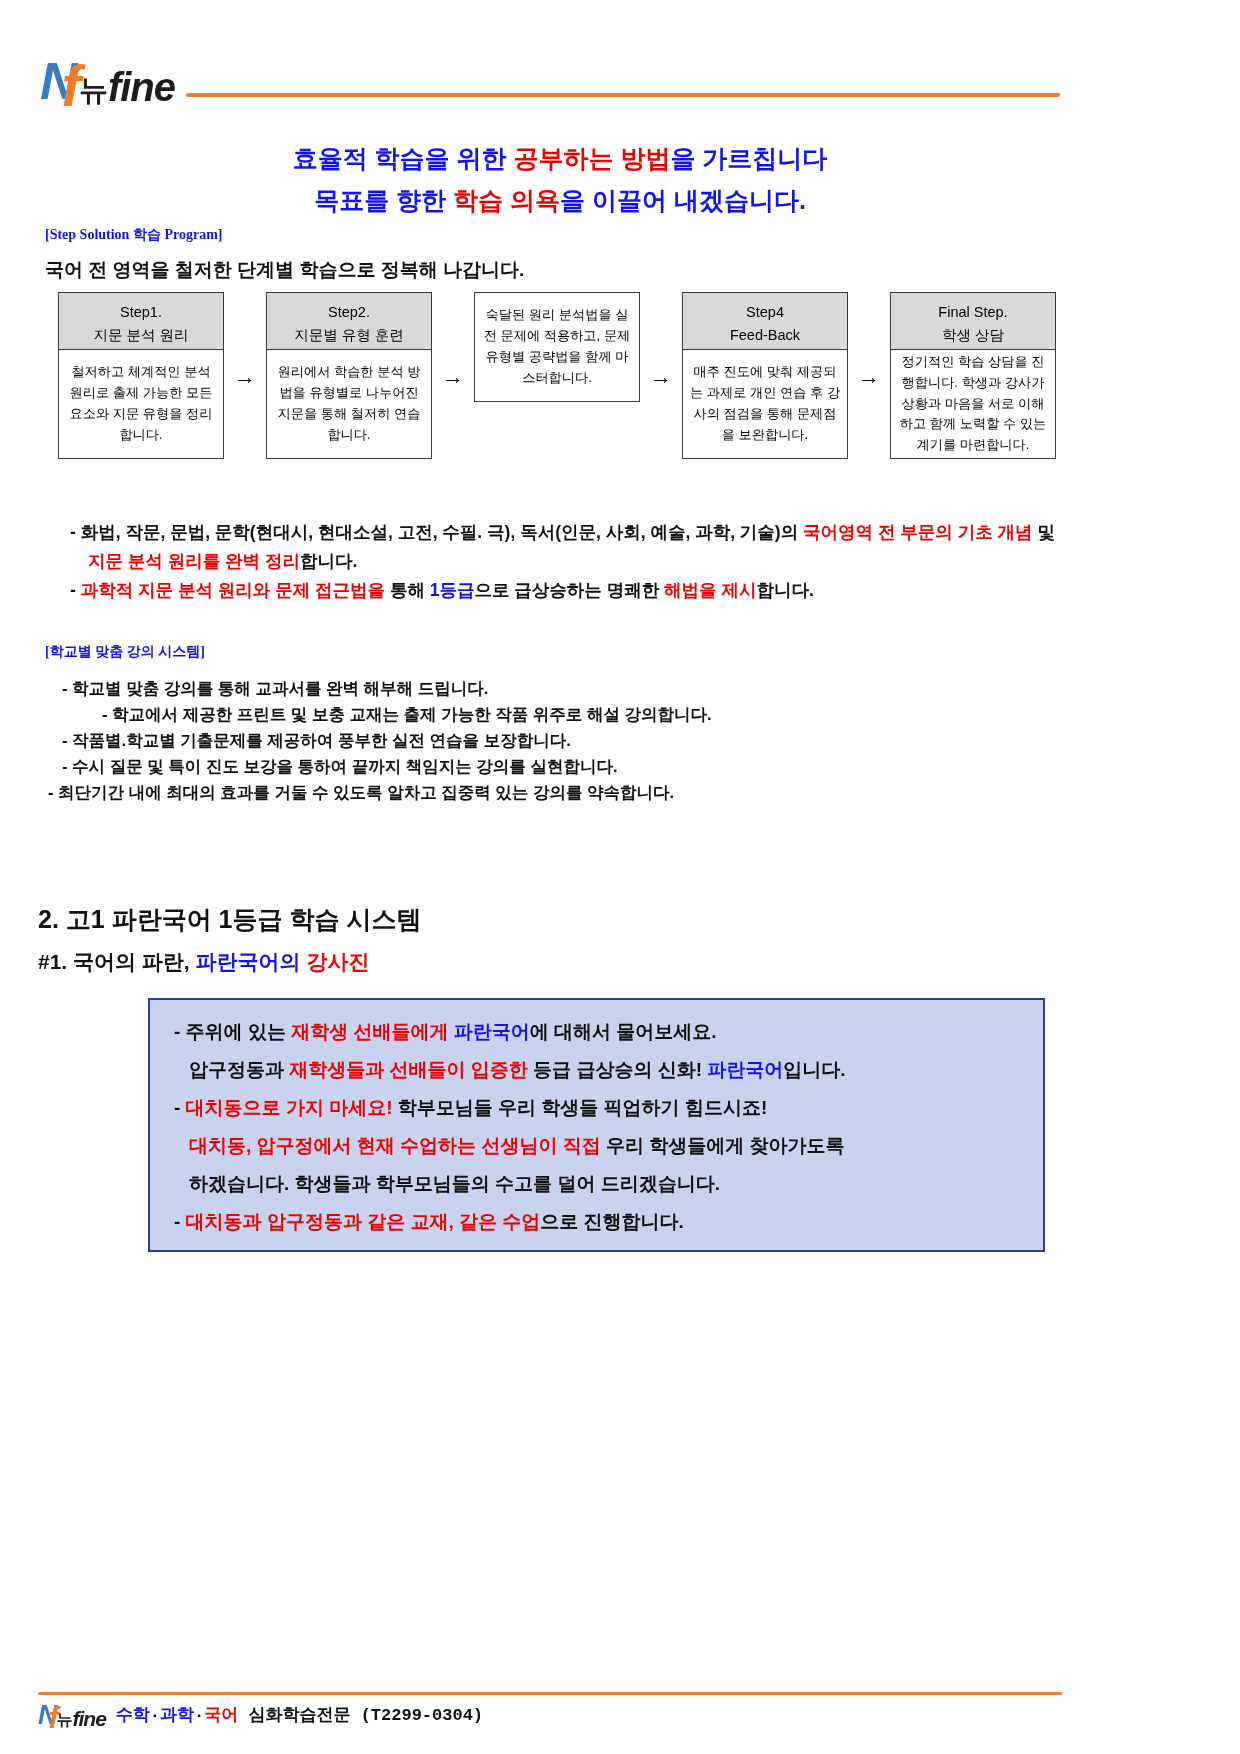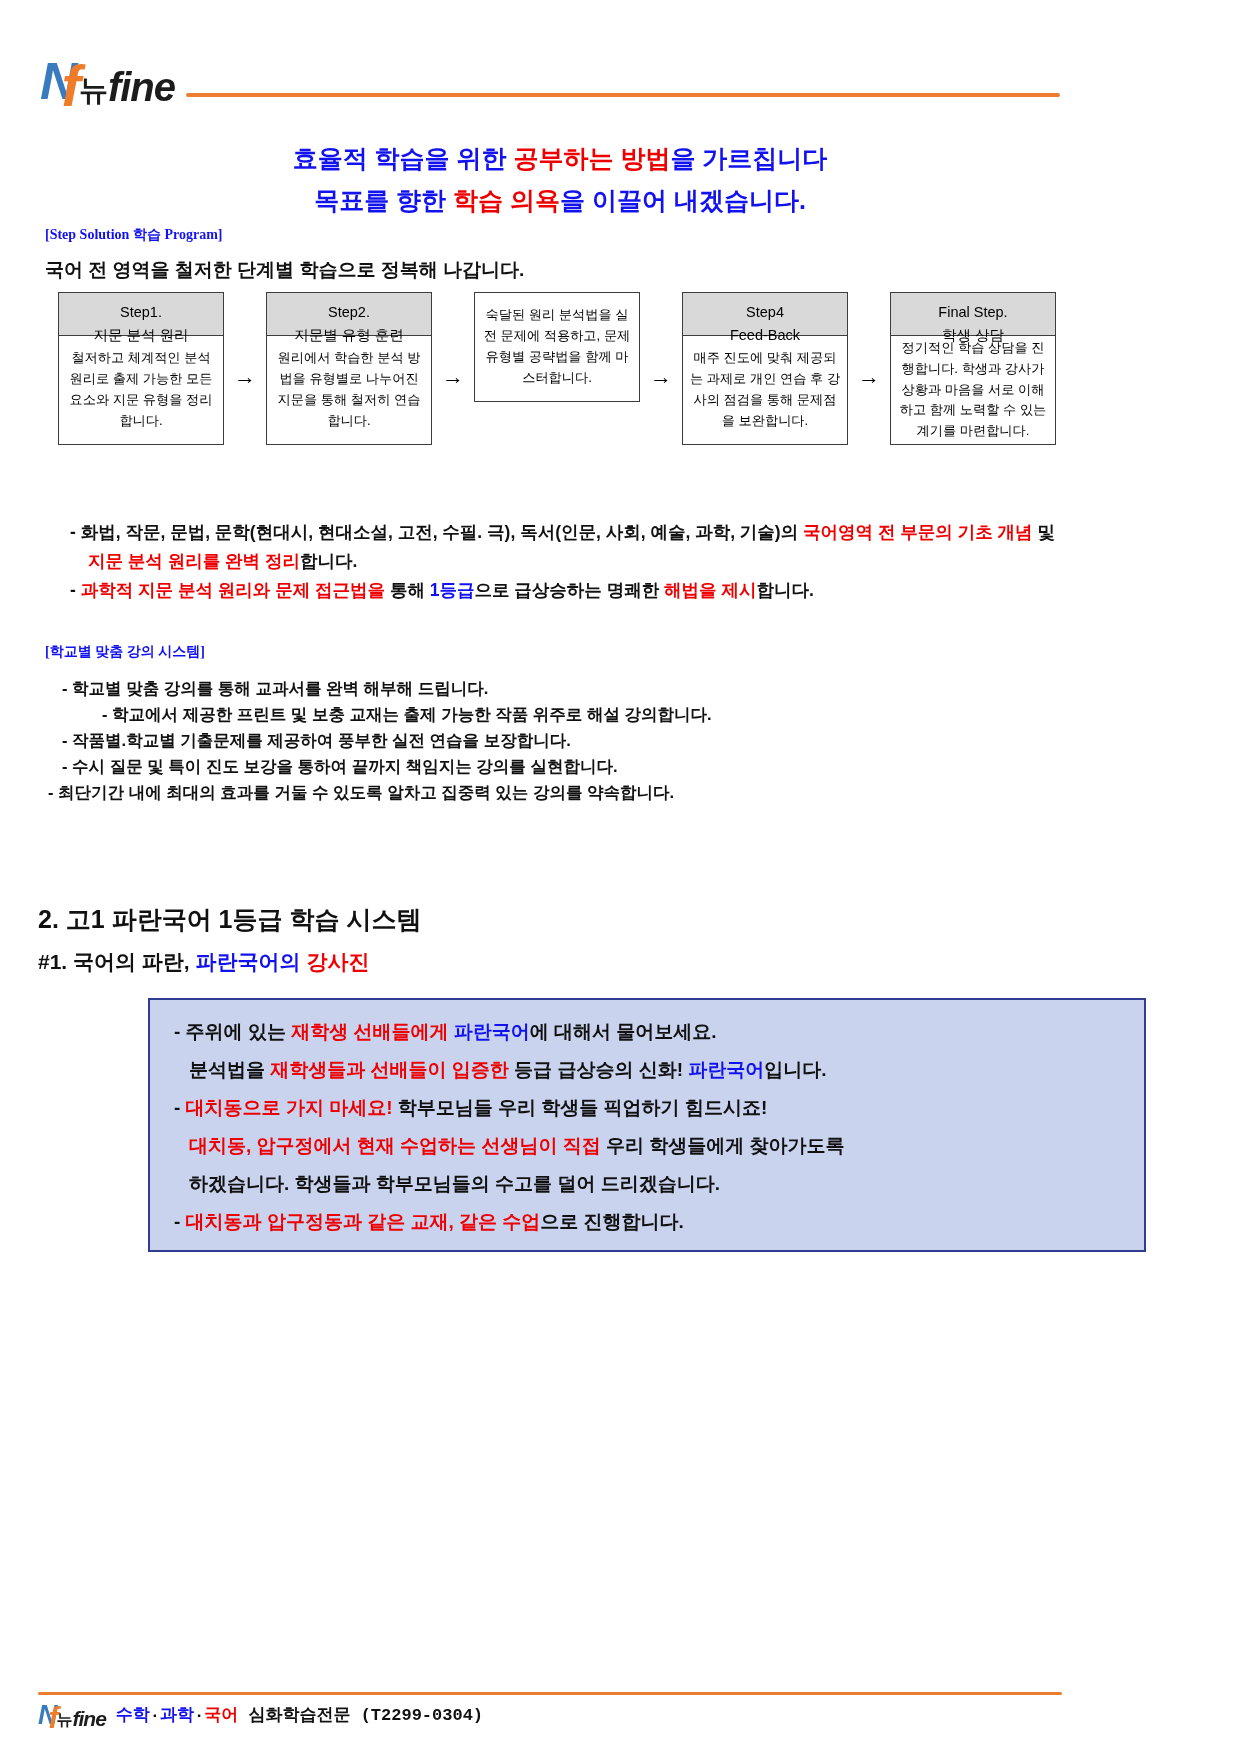--- a/index.html
+++ b/index.html
@@ -28,33 +28,33 @@
   .rule{background:var(--orange);border-radius:2px;}
 
   .headline{width:1120px;text-align:center;font-size:25px;font-weight:800;letter-spacing:0px;}
 
   .sec-header{font-size:14px;font-weight:800;color:var(--blue);font-family:Liberation Serif, serif;}
   .intro{font-size:19px;font-weight:800;}
 
   
   .steps{display:flex;align-items:flex-start;}
   .step-box{width:166px;border:1px solid var(--step_border);background:#fff;flex:none;}
-  .step-head{height:43px;background:var(--step_header_bg);border-bottom:1px solid var(--step_border);
+  .step-head{height:57px;background:var(--step_header_bg);border-bottom:1px solid var(--step_border);
     text-align:center;font-size:14.5px;line-height:1.6;padding-top:8px;color:#000;}
   .step-body{height:108px;display:flex;align-items:center;justify-content:center;text-align:center;
     font-size:13.2px;line-height:1.58;padding:4px 5px;color:#000;}
   .arrow-cell{width:42px;flex:none;text-align:center;font-size:22px;padding-top:72px;color:#000;}
 
   .note-line{font-size:17.5px;font-weight:800;white-space:nowrap;}
   .school-bullet{font-size:16.5px;font-weight:800;white-space:nowrap;}
 
   .sect-title{font-size:25px;font-weight:800;}
   .sect-sub{font-size:21px;font-weight:800;}
 
-  .info-box{width:998px;height:254px;background:var(--box_bg);border:2px solid var(--box_border);
+  .info-box{width:897px;height:254px;background:var(--box_bg);border:2px solid var(--box_border);
     padding:13px 24px;}
   .info-line{font-size:19px;font-weight:800;line-height:38px;white-space:nowrap;}
   .info-line.indent{padding-left:15px;}
 
   .footer-row{display:flex;align-items:flex-end;gap:10px;}
   .footer-tagline{font-size:17px;font-weight:800;margin-bottom:3px;font-family:Liberation Mono, monospace;}
 </style>
 </head>
 <body>
 
@@ -121,21 +121,21 @@
   <div class="abs school-bullet" style="left:62px;top:704px;margin-left:40px;">- 학교에서 제공한 프린트 및 보충 교재는 출제 가능한 작품 위주로 해설 강의합니다.</div>
   <div class="abs school-bullet" style="left:62px;top:730px;">- 작품별.학교별 기출문제를 제공하여 풍부한 실전 연습을 보장합니다.</div>
   <div class="abs school-bullet" style="left:62px;top:756px;">- 수시 질문 및 특이 진도 보강을 통하여 끝까지 책임지는 강의를 실현합니다.</div>
   <div class="abs school-bullet" style="left:48px;top:782px;">- 최단기간 내에 최대의 효과를 거둘 수 있도록 알차고 집중력 있는 강의를 약속합니다.</div>
 
   <div class="abs sect-title" style="left:38px;top:903px;">2. 고1 파란국어 1등급 학습 시스템</div>
   <div class="abs sect-sub" style="left:38px;top:948px;"><span class="c-black">#1. 국어의 파란, </span><span class="c-blue">파란국어의</span><span class="c-black"> </span><span class="c-red">강사진</span></div>
 
   <div class="abs info-box" style="left:148px;top:998px;">
     <div class="info-line"><span class="c-black">- 주위에 있는 </span><span class="c-red">재학생 선배들에게</span><span class="c-black"> </span><span class="c-blue">파란국어</span><span class="c-black">에 대해서 물어보세요.</span></div>
-    <div class="info-line indent"><span class="c-black">분석법을 </span><span class="c-red">재학생들과 선배들이 입증한</span><span class="c-black"> 등급 급상승의 신화! </span><span class="c-blue">파란국어</span><span class="c-black">입니다.</span></div>
+    <div class="info-line indent"><span class="c-black">압구정동과 </span><span class="c-red">재학생들과 선배들이 입증한</span><span class="c-black"> 등급 급상승의 신화! </span><span class="c-blue">파란국어</span><span class="c-black">입니다.</span></div>
     <div class="info-line"><span class="c-black">- </span><span class="c-red">대치동으로 가지 마세요!</span><span class="c-black"> 학부모님들 우리 학생들 픽업하기 힘드시죠!</span></div>
     <div class="info-line indent"><span class="c-red">대치동, 압구정에서 현재 수업하는 선생님이 직접</span><span class="c-black"> 우리 학생들에게 찾아가도록</span></div>
     <div class="info-line indent"><span class="c-black">하겠습니다. 학생들과 학부모님들의 수고를 덜어 드리겠습니다.</span></div>
     <div class="info-line"><span class="c-black">- </span><span class="c-red">대치동과 압구정동과 같은 교재, 같은 수업</span><span class="c-black">으로 진행합니다.</span></div>
   </div>
 
   <div class="abs rule" style="left:38px;top:1692px;width:1024px;height:3px;"></div>
   <div class="abs footer-row" style="left:38px;top:1702px;">
     <div class="logo small">
       <span class="n">N</span>

